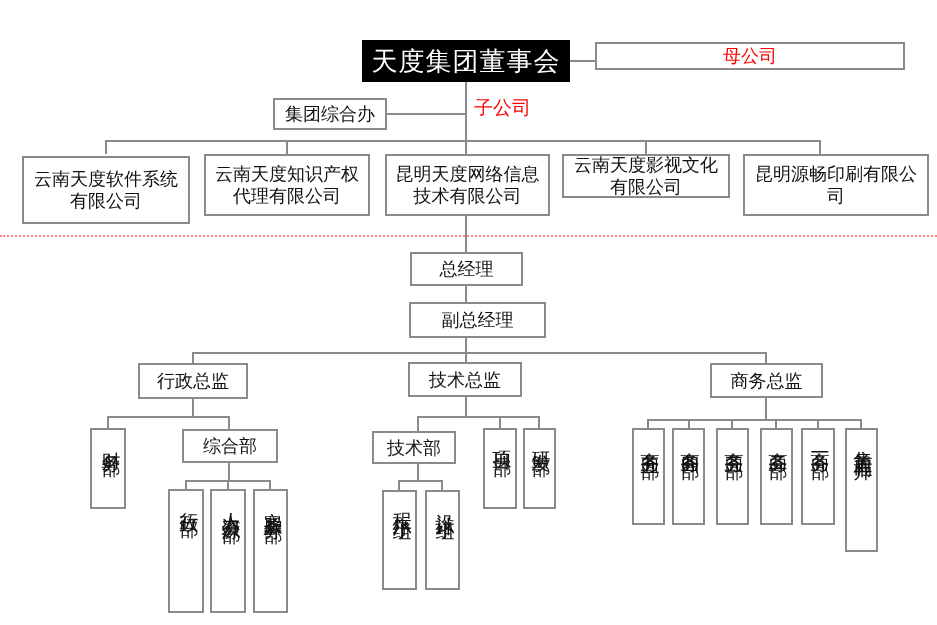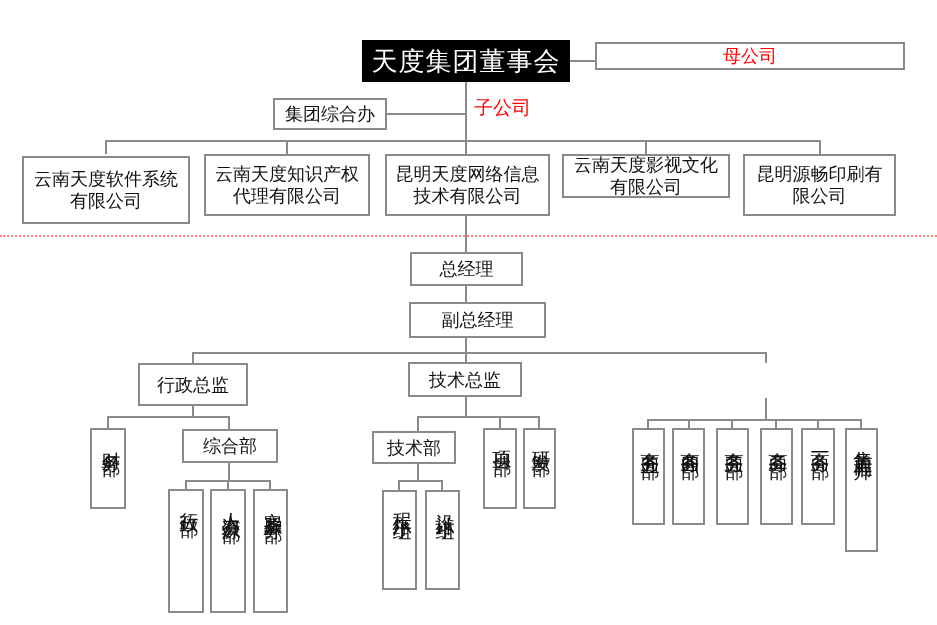--- a/index.html
+++ b/index.html
@@ -125,27 +125,28 @@
   </div>
 
   <div class="node" style="left:273px;top:98px;width:114px;height:32px">集团综合办</div>
 
   <div class="freelabel" style="left:474px;top:95px">子公司</div>
 
   <div class="node pad6" style="left:22px;top:156px;width:168px;height:68px">云南天度软件系统有限公司</div>
   <div class="node pad6" style="left:204px;top:154px;width:166px;height:62px">云南天度知识产权代理有限公司</div>
   <div class="node pad6" style="left:385px;top:154px;width:165px;height:62px">昆明天度网络信息技术有限公司</div>
   <div class="node pad6" style="left:562px;top:154px;width:168px;height:44px">云南天度影视文化有限公司</div>
-  <div class="node pad6" style="left:743px;top:154px;width:153px;height:62px">昆明源畅印刷有限公司</div>
+  <div class="node pad6" style="left:743px;top:154px;width:186px;height:62px">昆明源畅印刷有限公司</div>
 
   <div class="node" style="left:410px;top:252px;width:113px;height:34px">总经理</div>
   <div class="node" style="left:409px;top:302px;width:137px;height:36px">副总经理</div>
 
-  <div class="node" style="left:138px;top:363px;width:110px;height:43px">行政总监</div>
+  <div class="node" style="left:138px;top:363px;width:110px;height:36px">行政总监</div>
   <div class="node" style="left:408px;top:362px;width:114px;height:35px">技术总监</div>
+  <div class="node" style="left:710px;top:363px;width:113px;height:35px">商务总监</div>
 
   <div class="vbox" style="left:90px;top:428px;width:36px;height:81px">财务部</div>
   <div class="node" style="left:182px;top:429px;width:96px;height:34px">综合部</div>
   <div class="vbox" style="left:168px;top:489px;width:36px;height:124px">行政部</div>
   <div class="vbox" style="left:210px;top:489px;width:36px;height:124px">人力资源部</div>
   <div class="vbox" style="left:253px;top:489px;width:35px;height:124px">客户服务部</div>
 
   <div class="node" style="left:372px;top:431px;width:84px;height:33px">技术部</div>
   <div class="vbox" style="left:483px;top:428px;width:34px;height:81px">项目部</div>
   <div class="vbox" style="left:523px;top:428px;width:33px;height:81px">研发部</div>

